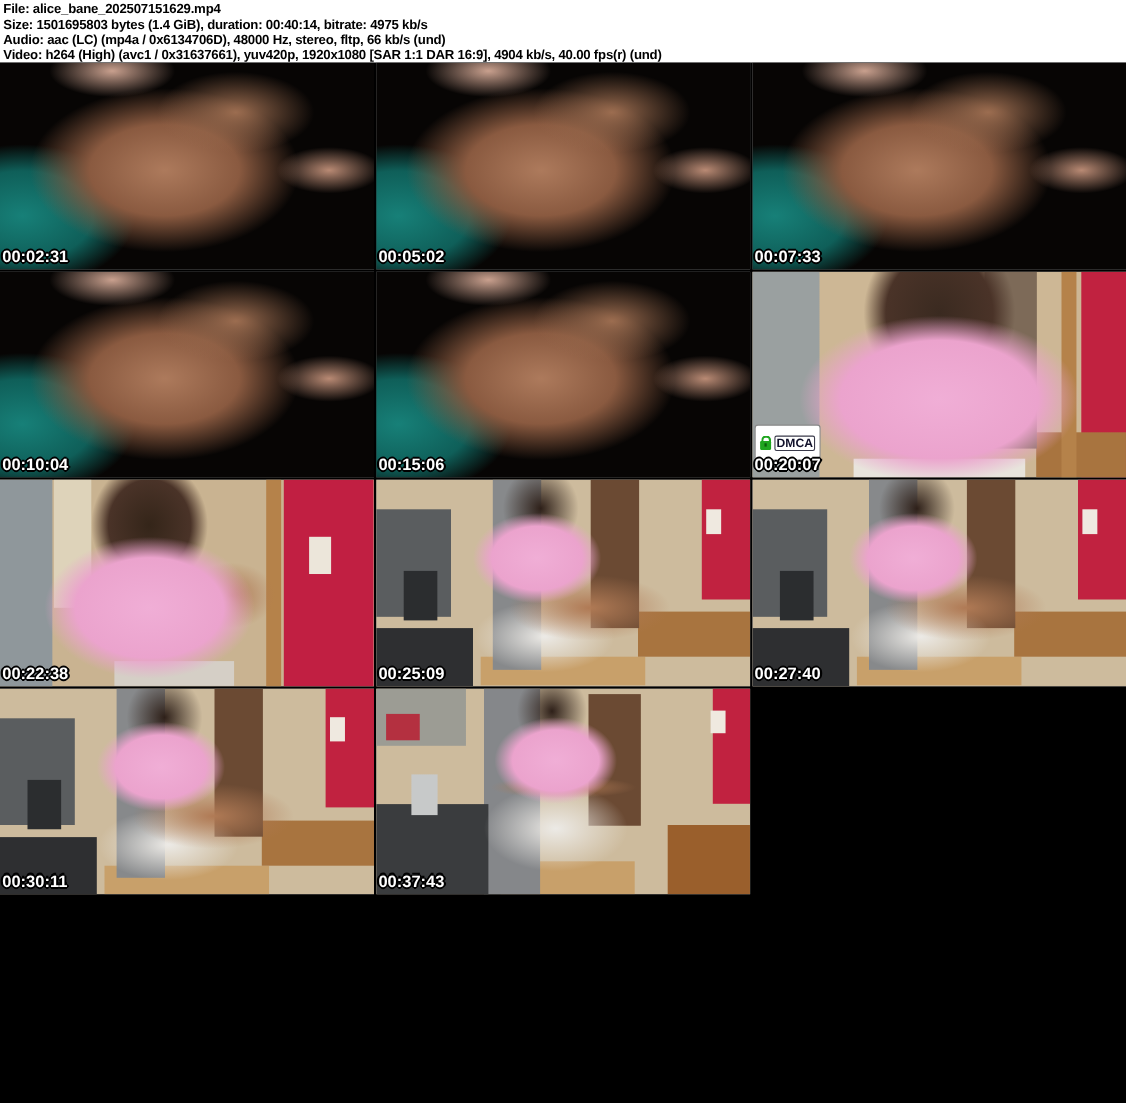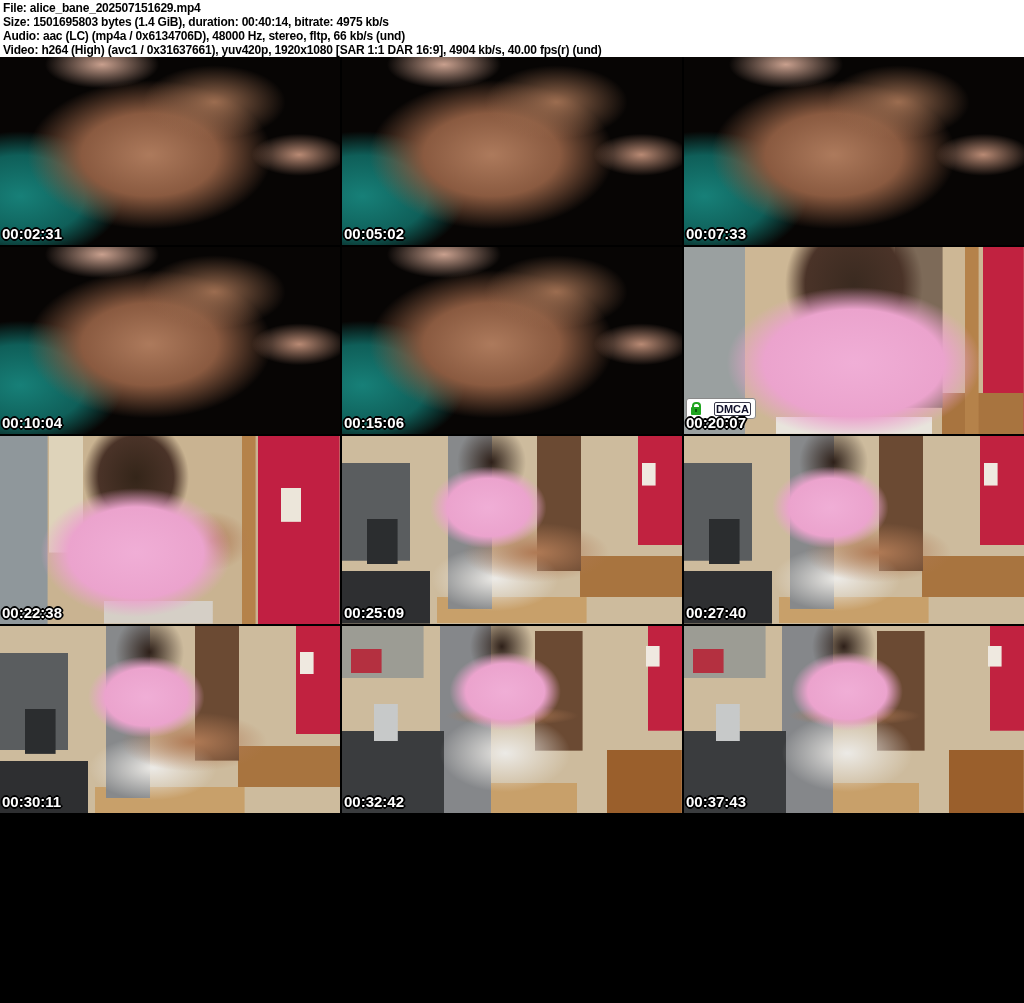--- a/index.html
+++ b/index.html
@@ -115,23 +115,23 @@
   
   .ts{
     position:absolute;left:2px;bottom:3px;z-index:3;
     color:#ffffff;font-weight:bold;font-size:15px;letter-spacing:0;
     text-shadow:
       -1px -1px 0 #000, 1px -1px 0 #000, -1px 1px 0 #000, 1px 1px 0 #000,
       -2px 0 0 #000, 2px 0 0 #000, 0 -2px 0 #000, 0 2px 0 #000;
   }
   .dmca-badge{
     position:absolute;left:2px;bottom:15px;z-index:2;
-    display:inline-flex;align-items:center;gap:13px;
+    display:inline-flex;align-items:center;gap:3px;
     background:#ffffff;border:1px solid #8a8a8a;border-radius:3px;
-    padding:2px 4px;height:15px;box-sizing:content-box;
+    padding:8px 4px;height:15px;box-sizing:content-box;
   }
   .lock{
     width:10px;height:8px;background:#1fa51f;border-radius:1px;position:relative;margin-top:4px;
   }
   .lock::before{
     content:'';position:absolute;top:-5px;left:1px;width:5px;height:5px;
     border:2px solid #1fa51f;border-bottom:none;border-radius:4px 4px 0 0;
   }
   .lock::after{
     content:'';position:absolute;top:2px;left:4px;width:2px;height:3px;background:#0b5c0b;
@@ -198,21 +198,17 @@
       <div class="ph scene-kitchen-seated"></div>
       <span class="ts">00:27:40</span>
     </div>
     <div class="thumb">
       <div class="ph scene-kitchen-seated"></div>
       <span class="ts">00:30:11</span>
     </div>
 
     <div class="thumb">
       <div class="ph scene-kitchen-standing"></div>
-      <span class="ts">00:32:42</span>
-    </div>
-    <div class="thumb">
-      <div class="ph scene-kitchen-standing"></div>
       <span class="ts">00:37:43</span>
     </div>
 
   </div>
 </div>
 
 </body></html>

